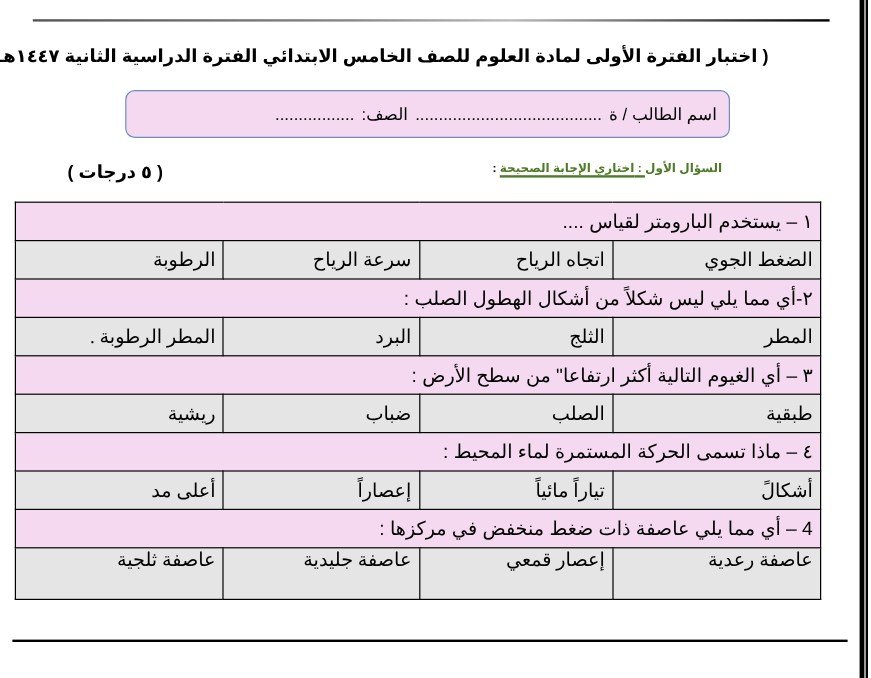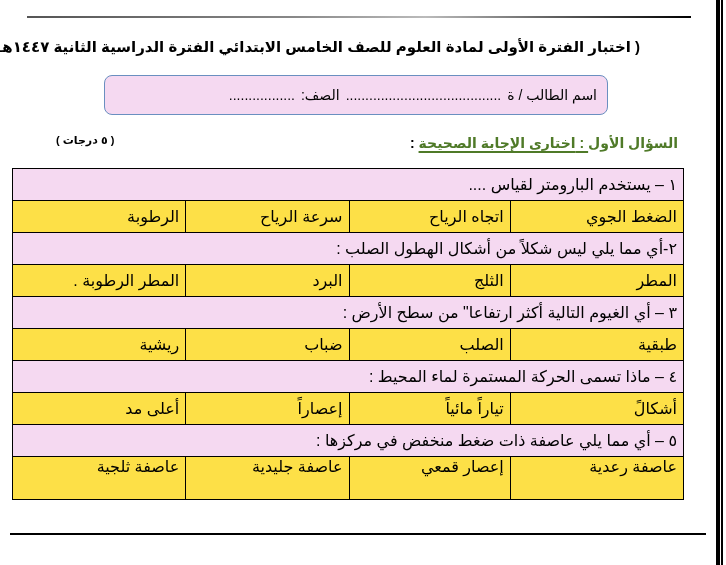--- a/index.html
+++ b/index.html
@@ -63,39 +63,39 @@
     display: flex;
     align-items: center;
     padding-right: 10px;
     font-size: 14px;
     white-space: nowrap;
   }
   .section-head {
     position: absolute;
     left: 410px;
     top: 135px;
-    font-size: 14px;
+    font-size: 10px;
     font-weight: bold;
     color: #4f7a28;
     white-space: nowrap;
   }
   .section-head .instr {
     text-decoration: underline;
     text-decoration-color: #4f7a28;
     text-decoration-thickness: 2px;
     text-underline-offset: 3px;
   }
   .section-head .colon-u {
     color: #000;
   }
   .score {
     position: absolute;
     left: 56px;
     top: 134px;
-    font-size: 11px;
+    font-size: 15px;
     font-weight: bold;
     white-space: nowrap;
   }
   table.quiz {
     position: absolute;
     left: 12px;
     top: 168px;
     width: 672px;
     border-collapse: collapse;
     font-size: 16px;
@@ -104,22 +104,23 @@
     border: 1.3px solid #000;
     padding: 0 6px;
     text-align: right;
     vertical-align: middle;
   }
   tr.q-row td {
     background: #f5d9f1;
     height: 31px;
   }
   tr.a-row td {
-    background: #fde047;
+    background: #e5e5e5;
     height: 31px;
+    font-family: Liberation Serif, serif;
   }
   tr.a-row.tall td {
     height: 42px;
     vertical-align: top;
     padding-top: 0;
   }
   .c1 { width: 160px; }
   .c2 { width: 148px; }
   .c3 { width: 150px; }
   .c4 { width: 160px; }
@@ -191,21 +192,21 @@
       <td colspan="4">٤ – ماذا تسمى الحركة المستمرة لماء المحيط :</td>
     </tr>
     <tr class="a-row">
       <td class="c1">أشكالً</td>
       <td class="c2">تياراً مائياً</td>
       <td class="c3">إعصاراً</td>
       <td class="c4">أعلى مد</td>
     </tr>
 
     <tr class="q-row">
-      <td colspan="4">٥ –  أي مما يلي عاصفة ذات ضغط منخفض في مركزها :</td>
+      <td colspan="4">4 –  أي مما يلي عاصفة ذات ضغط منخفض في مركزها :</td>
     </tr>
     <tr class="a-row tall">
       <td class="c1">عاصفة رعدية</td>
       <td class="c2 center">إعصار قمعي</td>
       <td class="c3 center">عاصفة جليدية</td>
       <td class="c4 center">عاصفة ثلجية</td>
     </tr>
   </tbody>
 </table>
 

